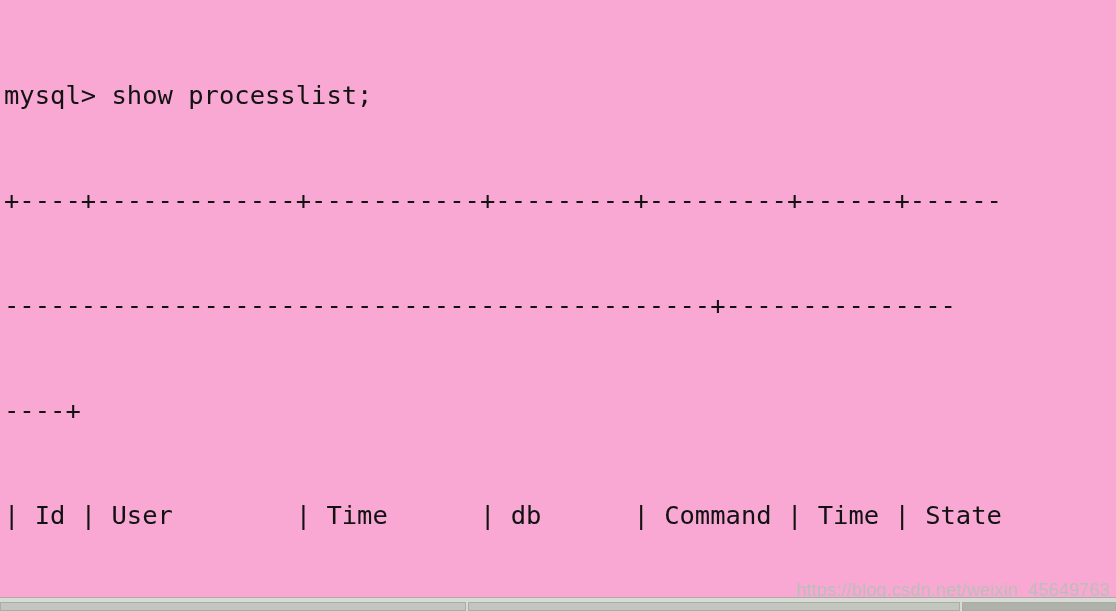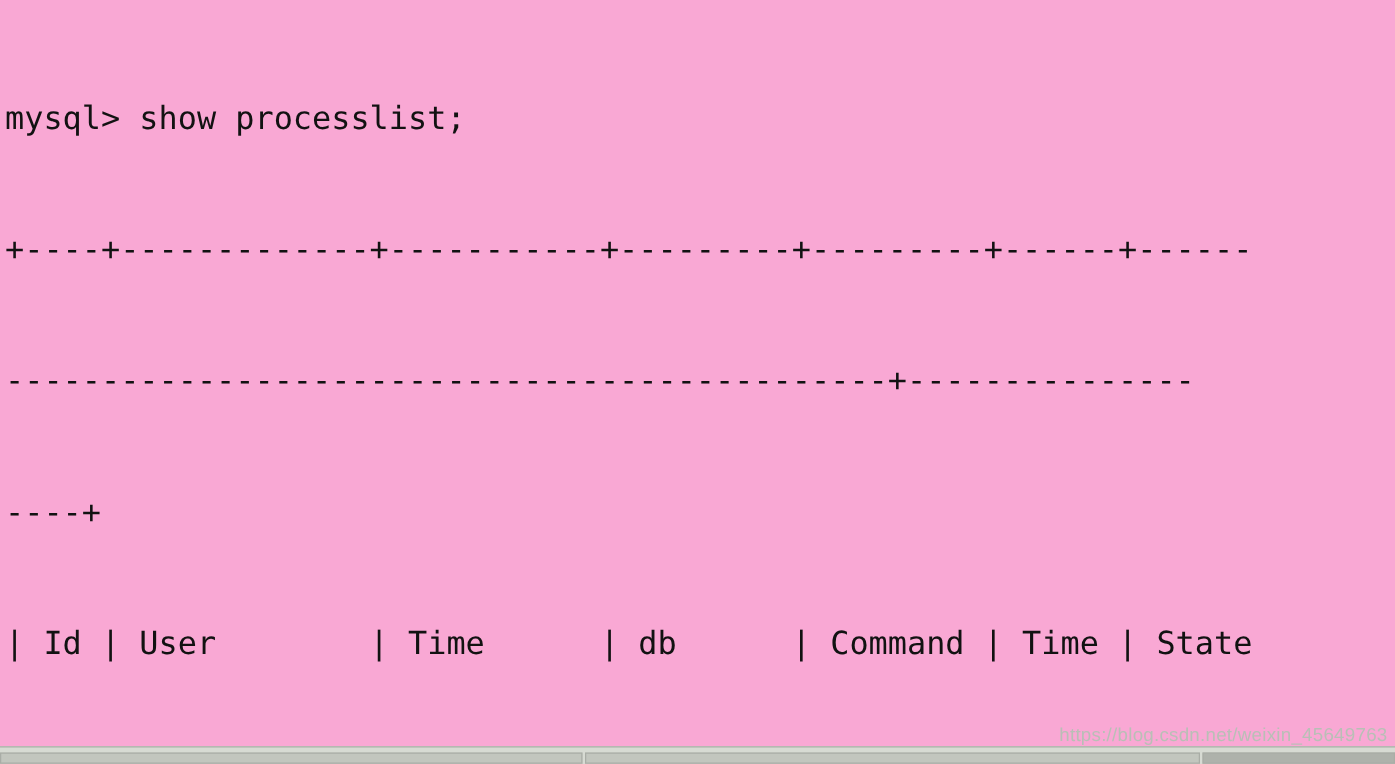--- a/index.html
+++ b/index.html
@@ -43,21 +43,21 @@
   .tline {
     display: block;
     height: 35px;
     white-space: pre;
   }
   #watermark {
     position: absolute;
     right: 6px;
     top: 580px;
     font-family: "Liberation Sans", sans-serif;
-    font-size: 15px;
+    font-size: 18px;
     color: #b9bfb6;
     letter-spacing: 0.2px;
     white-space: nowrap;
     pointer-events: none;
     user-select: none;
   }
   #bottom-bar {
     position: absolute;
     left: 0;
     top: 597px;

